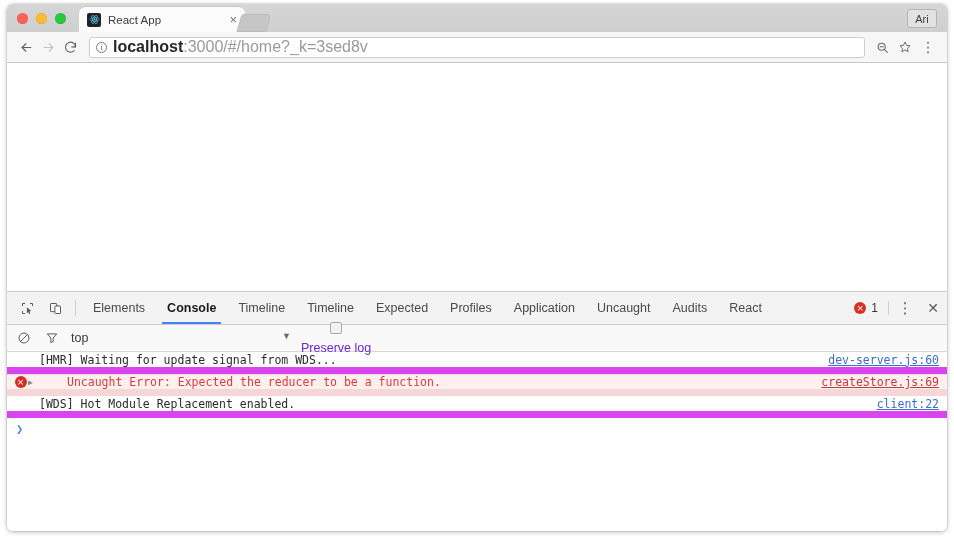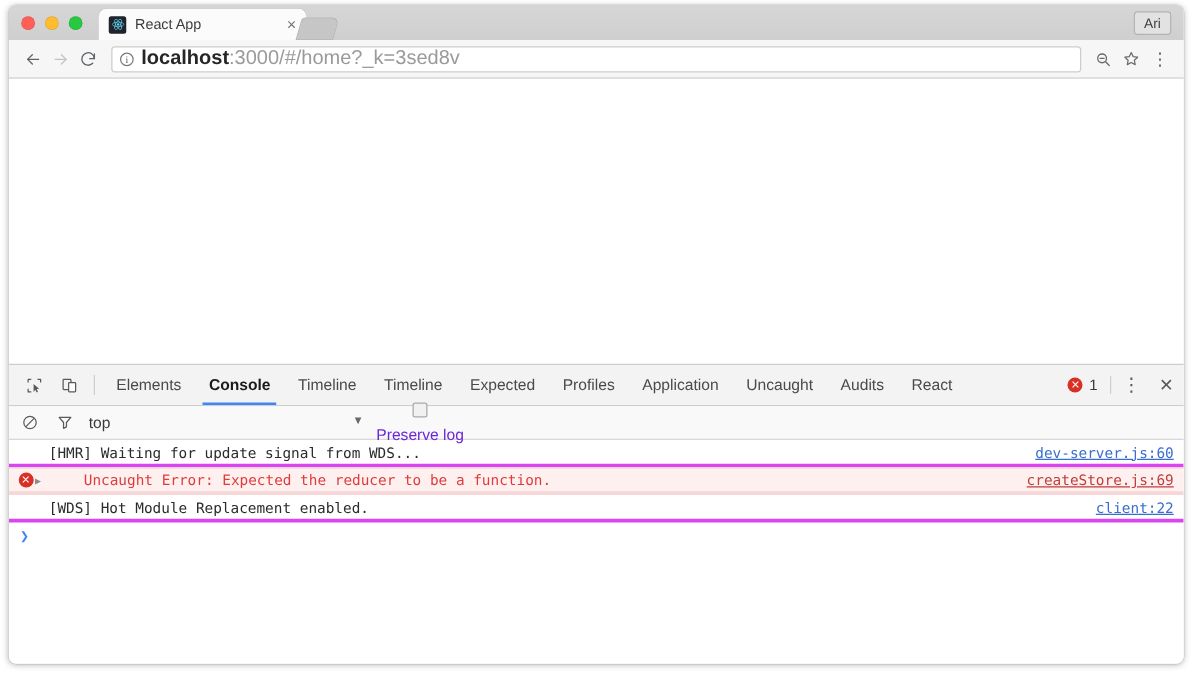--- a/index.html
+++ b/index.html
@@ -266,21 +266,21 @@
     flex: 1 1 auto;
     overflow: hidden;
     font-family: "DejaVu Sans Mono", monospace;
     font-size: 11.5px;
   }
   .msg {
     display: flex;
     align-items: center;
     height: 22px;
     padding: 0 8px 0 6px;
-    border-bottom: 3px solid #d946ef;
+    border-bottom: 7px solid #d946ef;
   }
   .msg.error {
     background: #fff0f0;
     border-bottom-color: #f6d6d6;
     border-top: 1px solid #f6d6d6;
   }
   .msg-icon {
     width: 15px;
     flex: 0 0 auto;
     display: flex; align-items: center; justify-content: center;

